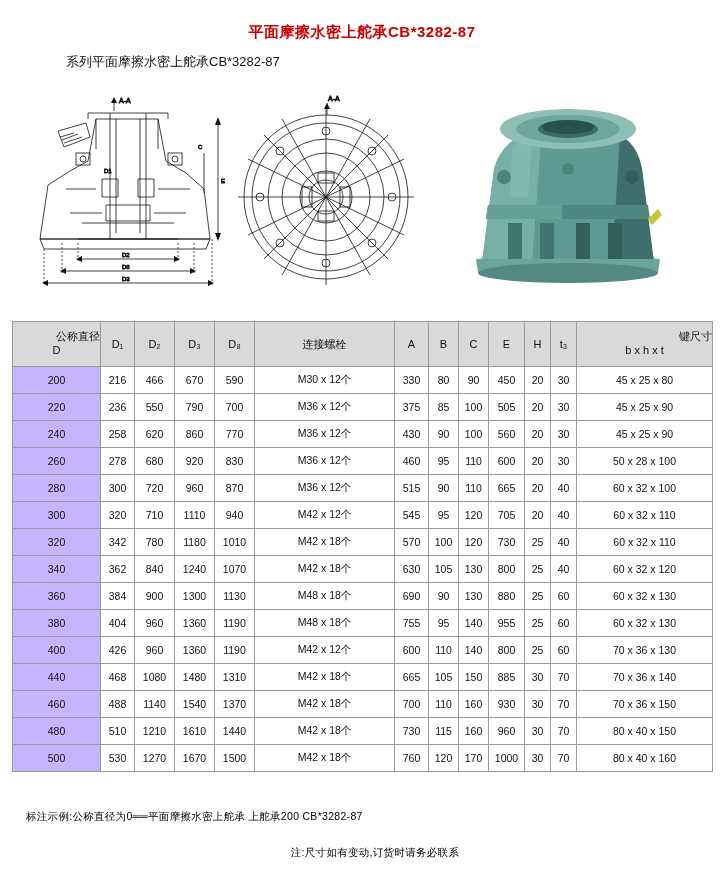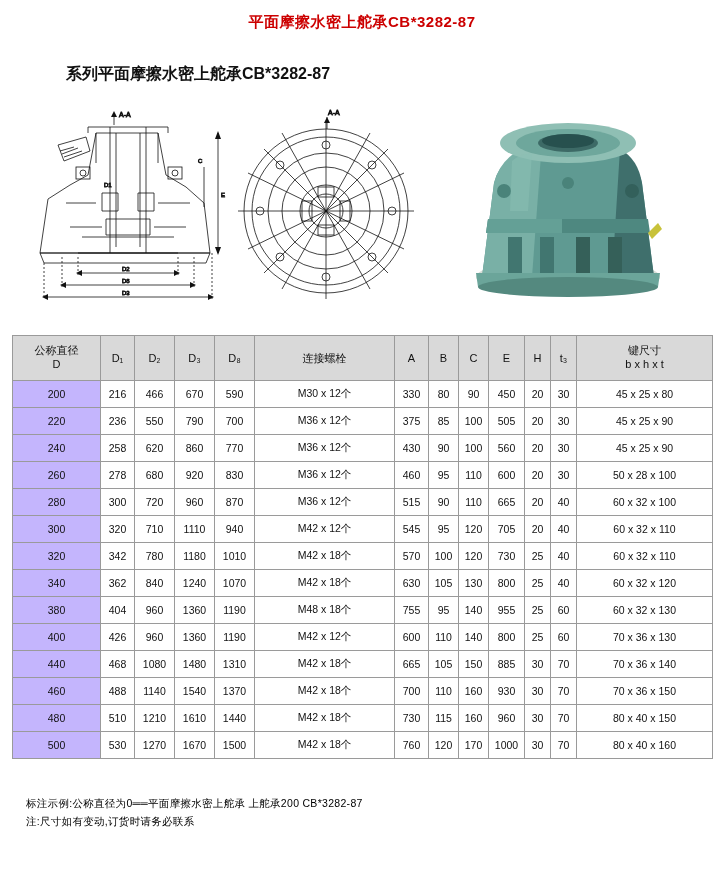--- a/index.html
+++ b/index.html
@@ -19,28 +19,27 @@
     width: 724px;
     height: 873px;
     position: relative;
   }
   .title {
     text-align: center;
     color: #cc0000;
     font-weight: bold;
     font-size: 15px;
     letter-spacing: 0.5px;
-    padding-top: 13px;
+    padding-top: 23px;
     font-family: "Liberation Sans", sans-serif;
   }
   .subtitle {
-    font-size: 16px;
+    font-size: 13px;
     color: #111;
-    margin: 32px 0 0 66px;
-    font-weight: bold;
+    margin: 11px 0 0 66px;
   }
   .figures {
     position: relative;
     height: 230px;
     margin-top: 6px;
   }
   .fig {
     position: absolute;
   }
   
@@ -66,29 +65,29 @@
     font-weight: normal;
     height: 44px;
     font-size: 11px;
   }
   table.spec tbody td {
     background: #ffffff;
   }
   table.spec tbody td.dcol {
     background: #c4b5fd;
   }
-  .hdr-d .d-main { display:block; line-height:1.25; }
+  .hdr-d .d-main { display:block; line-height:1.25;text-align:right; }
   .hdr-d .d-sub { display:block; line-height:1.25; }
   .sub-note {
     font-size: 10.5px;
     margin-left: 26px;
     letter-spacing: 0.3px;
   }
   .note1 { margin-top: 38px; }
-  .note2 { margin-top: 4px; }
+  .note2 { margin-top: 22px; text-align: center; }
   .photo-box {
     position: absolute;
     left: 452px;
     top: 0px;
     width: 230px;
     height: 218px;
   }
 </style>
 </head>
 <body>
@@ -400,20 +399,35 @@
             <td>M42 x 18个</td>
             <td>630</td>
             <td>105</td>
             <td>130</td>
             <td>800</td>
             <td>25</td>
             <td>40</td>
             <td>60 x 32 x 120</td>
           </tr>
           <tr>
+            <td class="dcol">360</td>
+            <td>384</td>
+            <td>900</td>
+            <td>1300</td>
+            <td>1130</td>
+            <td>M48 x 18个</td>
+            <td>690</td>
+            <td>90</td>
+            <td>130</td>
+            <td>880</td>
+            <td>25</td>
+            <td>60</td>
+            <td>60 x 32 x 130</td>
+          </tr>
+          <tr>
             <td class="dcol">380</td>
             <td>404</td>
             <td>960</td>
             <td>1360</td>
             <td>1190</td>
             <td>M48 x 18个</td>
             <td>755</td>
             <td>95</td>
             <td>140</td>
             <td>955</td>

